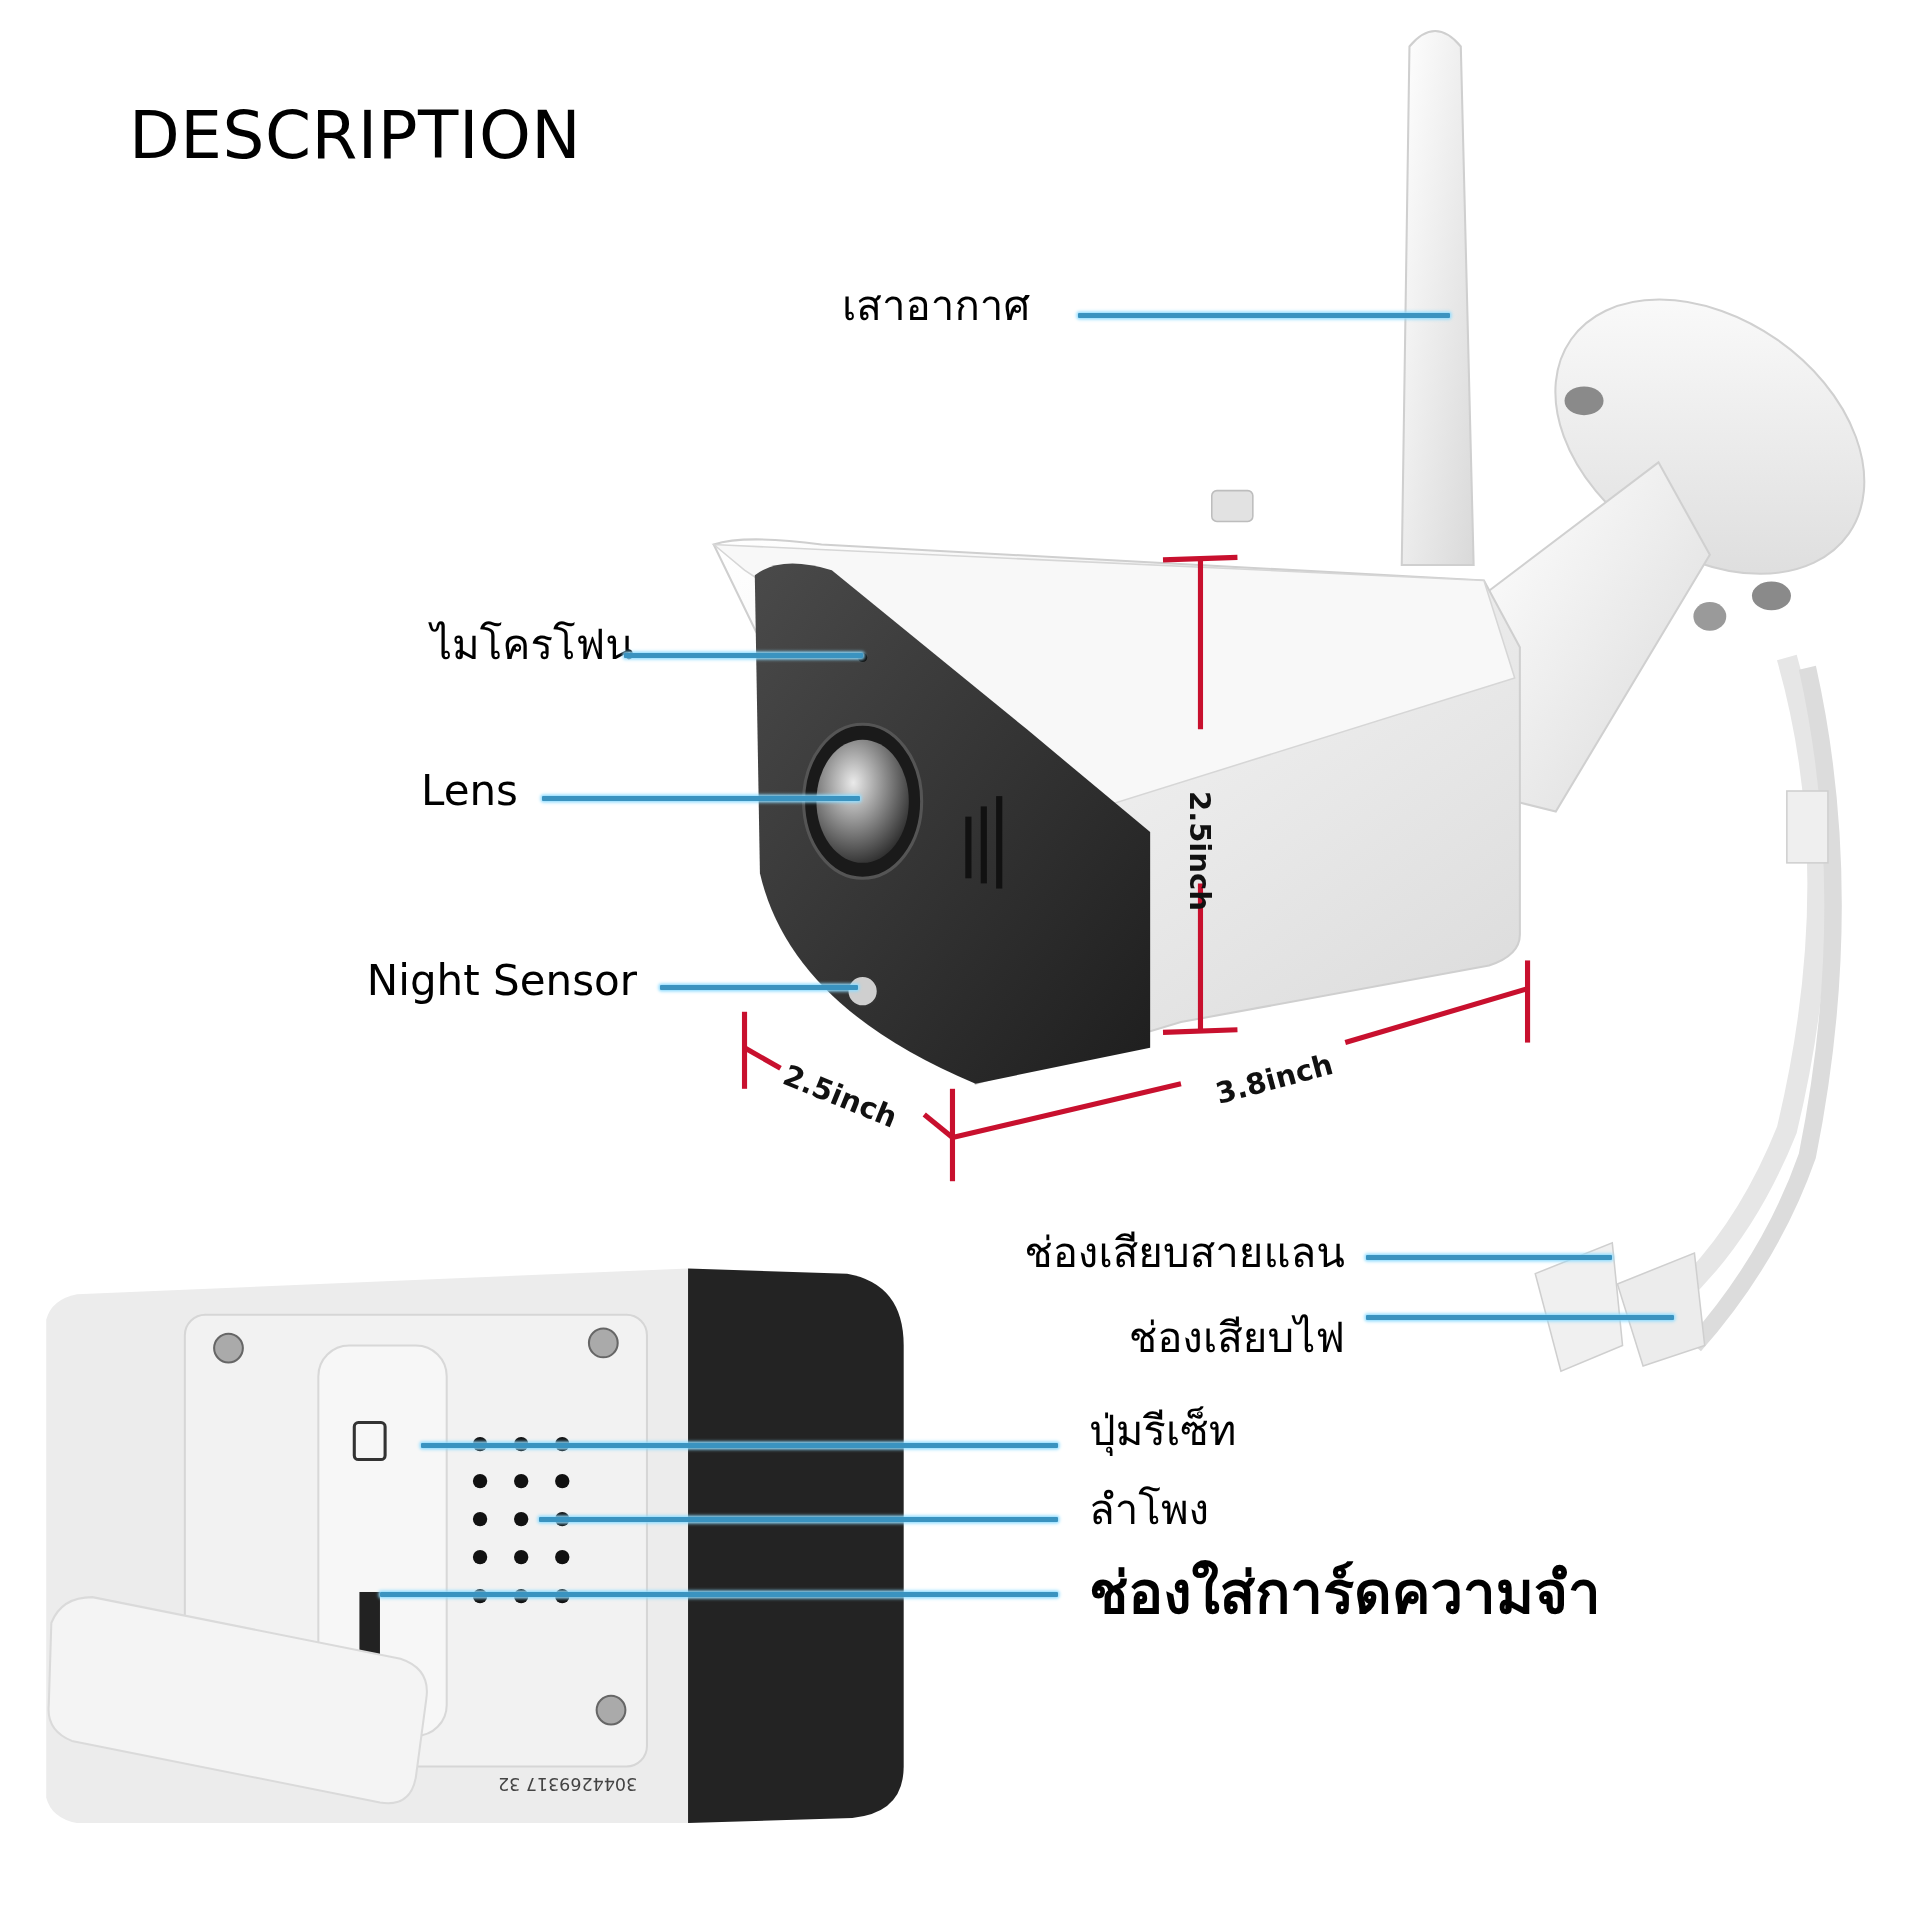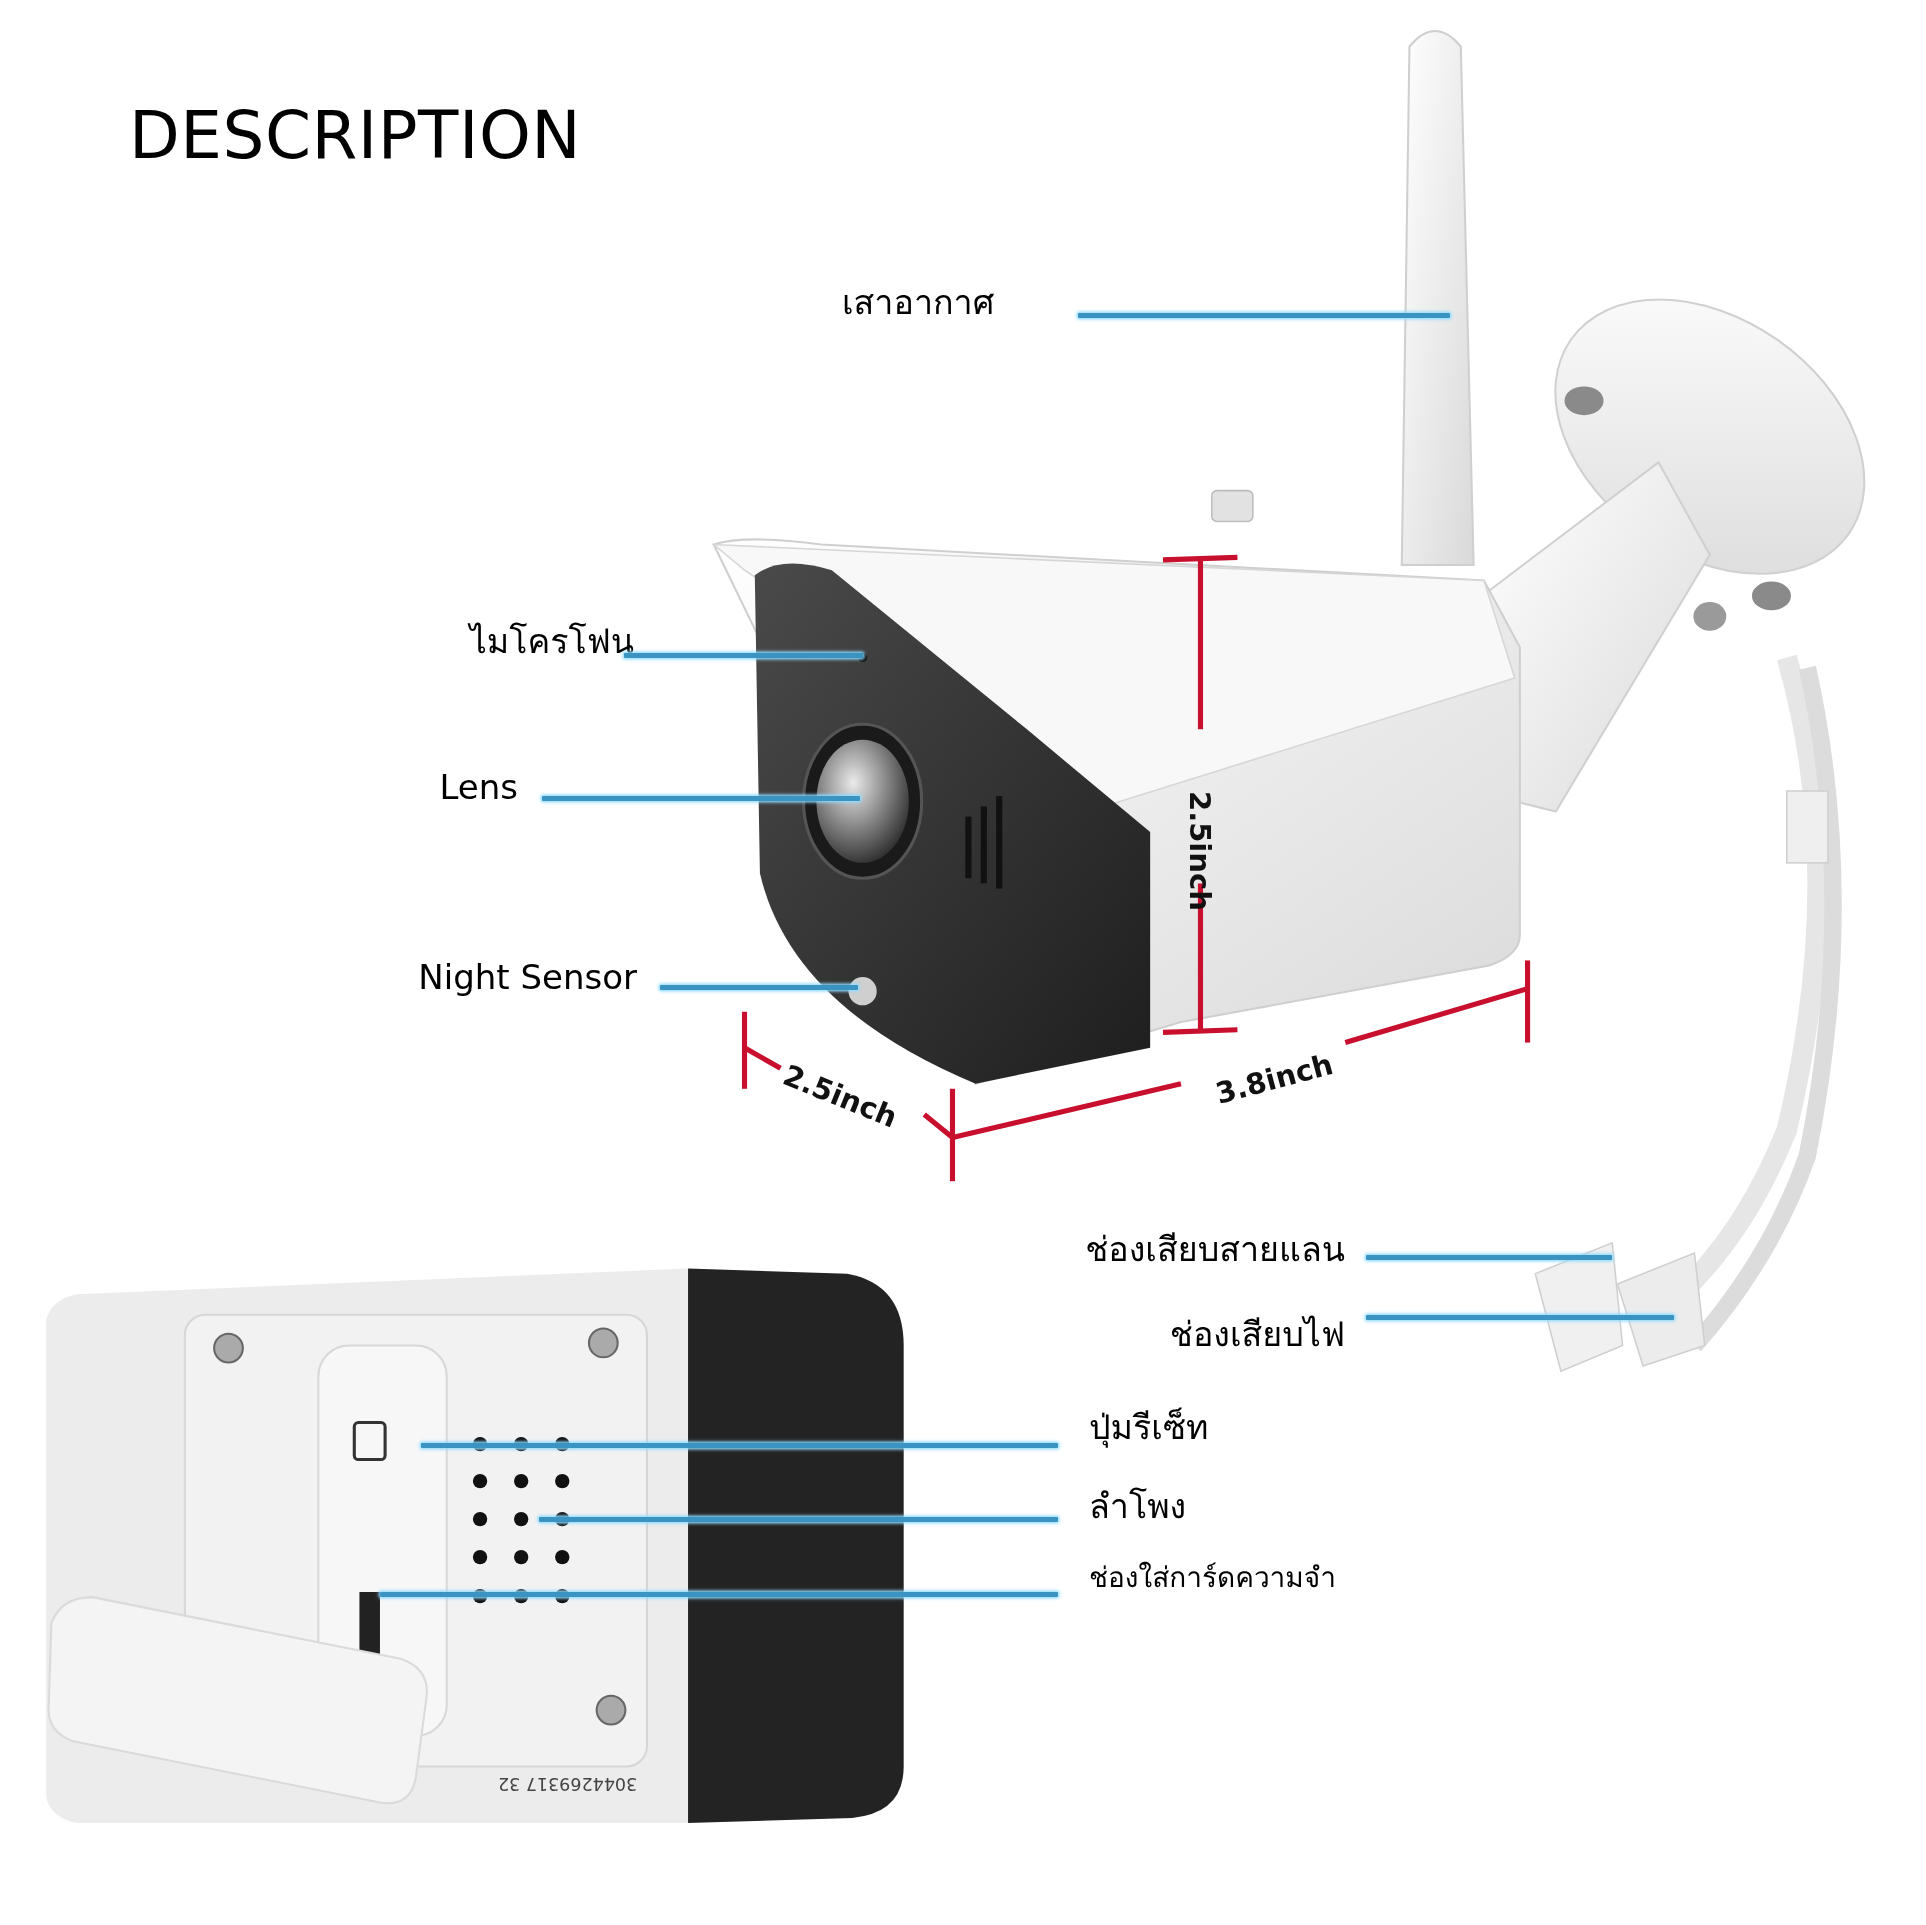--- a/index.html
+++ b/index.html
@@ -1,20 +1,20 @@
 <!DOCTYPE html>
 <html style="font-size:8.2px"><head>
 <meta charset="utf-8">
 <style>
   html, body { margin:0; padding:0; background:#ffffff; }
   body { width:1926px; height:1926px; position:relative; overflow:hidden;
          font-family:"DejaVu Sans", sans-serif; color:#000; }
   .abs { position:absolute; }
   .title { left:121px; top:103px; font-size:66px; letter-spacing:0.5px; line-height:1;margin-left:8px; }
-  .label { font-size:34px; line-height:1; white-space:nowrap; }
+  .label { font-size:42px; line-height:1; white-space:nowrap; }
   .label.r { text-align:right; }
   .lead { height:5.1px; background:#3a93c0; box-shadow:0 0 3.1px 1.5px #8fdcff; border-radius:1px; }
   .dimtxt { font-size:29px; font-weight:bold; color:#111; white-space:nowrap; }
   svg { position:absolute; left:0; top:0; }
 </style>
 </head>
 <body>
 
 <svg width="1926" height="1926" viewBox="0 0 3751 3750">
   <defs>
@@ -134,16 +134,16 @@
 <div class="abs dimtxt" style="left:791px; top:1058px; transform:rotate(22deg); transform-origin:left top;">2.5inch</div>
 <div class="abs dimtxt" style="left:1212px; top:1078px; transform:rotate(-15deg); transform-origin:left top;">3.8inch</div>
 
 <div class="abs lead" style="left:421px; top:1443px; width:637px;"></div>
 <div class="abs label" style="left:1089px; top:1410px;">ปุ่มรีเซ็ท</div>
 
 <div class="abs lead" style="left:539px; top:1517px; width:519px;"></div>
 <div class="abs label" style="left:1089px; top:1489px;text-align:center;">ลำโพง</div>
 
 <div class="abs lead" style="left:380px; top:1592px; width:678px;"></div>
-<div class="abs label" style="left:1089px; top:1564px; font-size:28px;">ช่องใส่การ์ดความจำ</div>
+<div class="abs label" style="left:1089px; top:1564px; font-size:58px;font-weight:bold;">ช่องใส่การ์ดความจำ</div>
 
 <div class="abs" style="left:498px; top:1774px; font-size:17.5px; color:#444; transform:rotate(180deg);">3044269317 32</div>
 
 
 </body></html>

